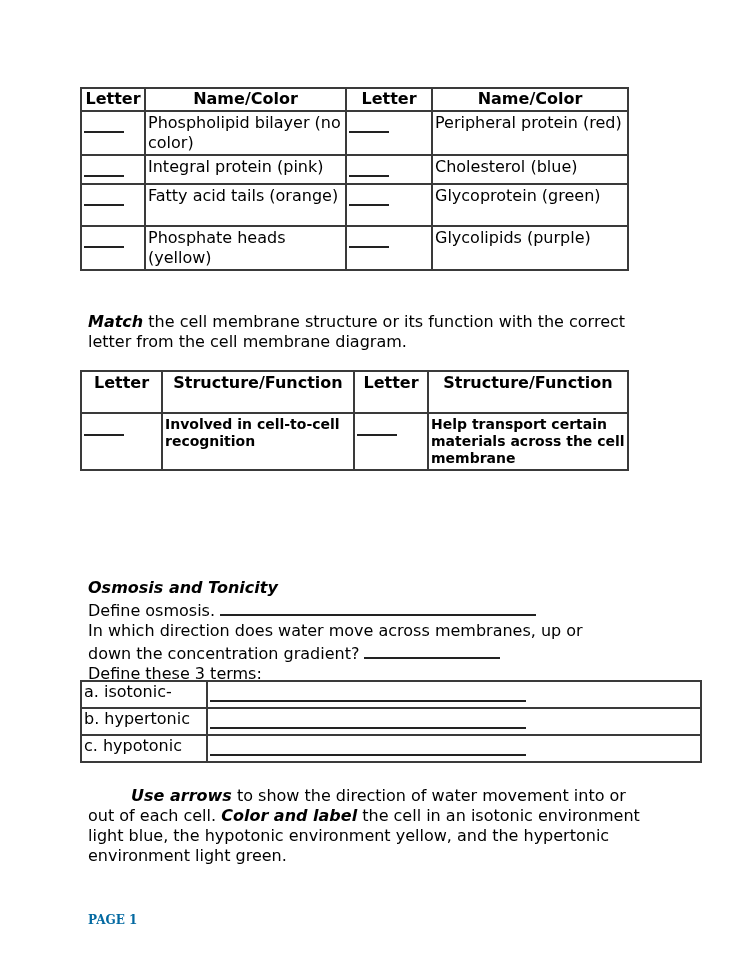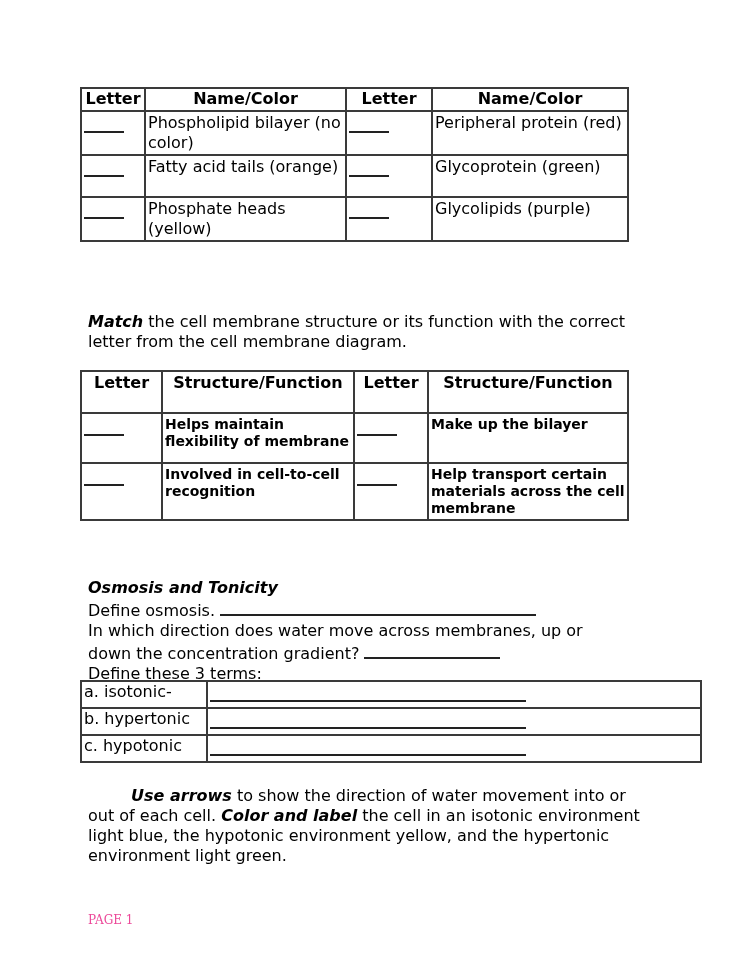--- a/index.html
+++ b/index.html
@@ -23,38 +23,44 @@
     .t2 td { font-weight: bold; padding: 2px 2px; }
     .t2 .r1 { height: 19px; }
     .t2 .r2 { height: 50px; }
     .t2 .r3 { height: 50px; }
     .t3 { left: 80px; top: 680px; width: 622px; font-size: 16px; line-height: 20px; }
     .t3 td { height: 19px; padding: 0 2px; }
     .line-blank { display: inline-block; width: 316px; border-bottom: 2px solid #222; height: 18px; }
     .para { position: absolute; left: 88px; font-size: 16px; line-height: 20px; width: 560px; }
     .heading-bi { font-weight: bold; font-style: italic; }
     .inline-blank { display: inline-block; border-bottom: 2px solid #222; height: 16px; vertical-align: baseline; }
-    .footer { position: absolute; left: 88px; top: 913px; font-family: "DejaVu Serif", serif; font-size: 12px; color: #ec4899; }
+    .footer { position: absolute; left: 88px; top: 913px; font-family: "DejaVu Serif", serif; font-size: 12px; color: #0369a1; font-weight: bold; }
   </style>
 </head>
 <body>
 
 <table class="t1">
   <tbody>
       <tr>
     <th style="width:62px">Letter</th>
     <th style="width:199px">Name/Color</th>
     <th style="width:84px">Letter</th>
     <th>Name/Color</th>
   </tr>
   <tr class="r1">
     <td class="blankcell"><span class="blank"></span></td>
     <td>Phospholipid bilayer (no color)</td>
     <td class="blankcell"><span class="blank"></span></td>
     <td>Peripheral protein (red)</td>
+  </tr>
+  <tr class="r2">
+    <td class="blankcell"><span class="blank"></span></td>
+    <td>Integral protein (pink)</td>
+    <td class="blankcell"><span class="blank"></span></td>
+    <td>Cholesterol (blue)</td>
   </tr>
   <tr class="r3">
     <td class="blankcell"><span class="blank"></span></td>
     <td>Fatty acid tails (orange)</td>
     <td class="blankcell"><span class="blank"></span></td>
     <td>Glycoprotein (green)</td>
   </tr>
   <tr class="r4">
     <td class="blankcell"><span class="blank"></span></td>
     <td>Phosphate heads (yellow)</td>
@@ -68,26 +74,20 @@
   <span class="heading-bi">Match</span><span> the cell membrane structure or its function with the correct letter from the cell membrane diagram.</span>
 </div>
 
 <table class="t2">
   <tbody>
       <tr>
     <th style="width:75px">Letter</th>
     <th style="width:186px">Structure/Function</th>
     <th style="width:68px">Letter</th>
     <th>Structure/Function</th>
-  </tr>
-  <tr class="r2">
-    <td class="blankcell"><span class="blank"></span></td>
-    <td>Helps maintain flexibility of membrane</td>
-    <td class="blankcell"><span class="blank"></span></td>
-    <td>Make up the bilayer</td>
   </tr>
   <tr class="r3">
     <td class="blankcell"><span class="blank"></span></td>
     <td>Involved in cell-to-cell recognition</td>
     <td class="blankcell"><span class="blank"></span></td>
     <td>Help transport certain materials across the cell membrane</td>
   </tr>
 </tbody>
   </table>
 

